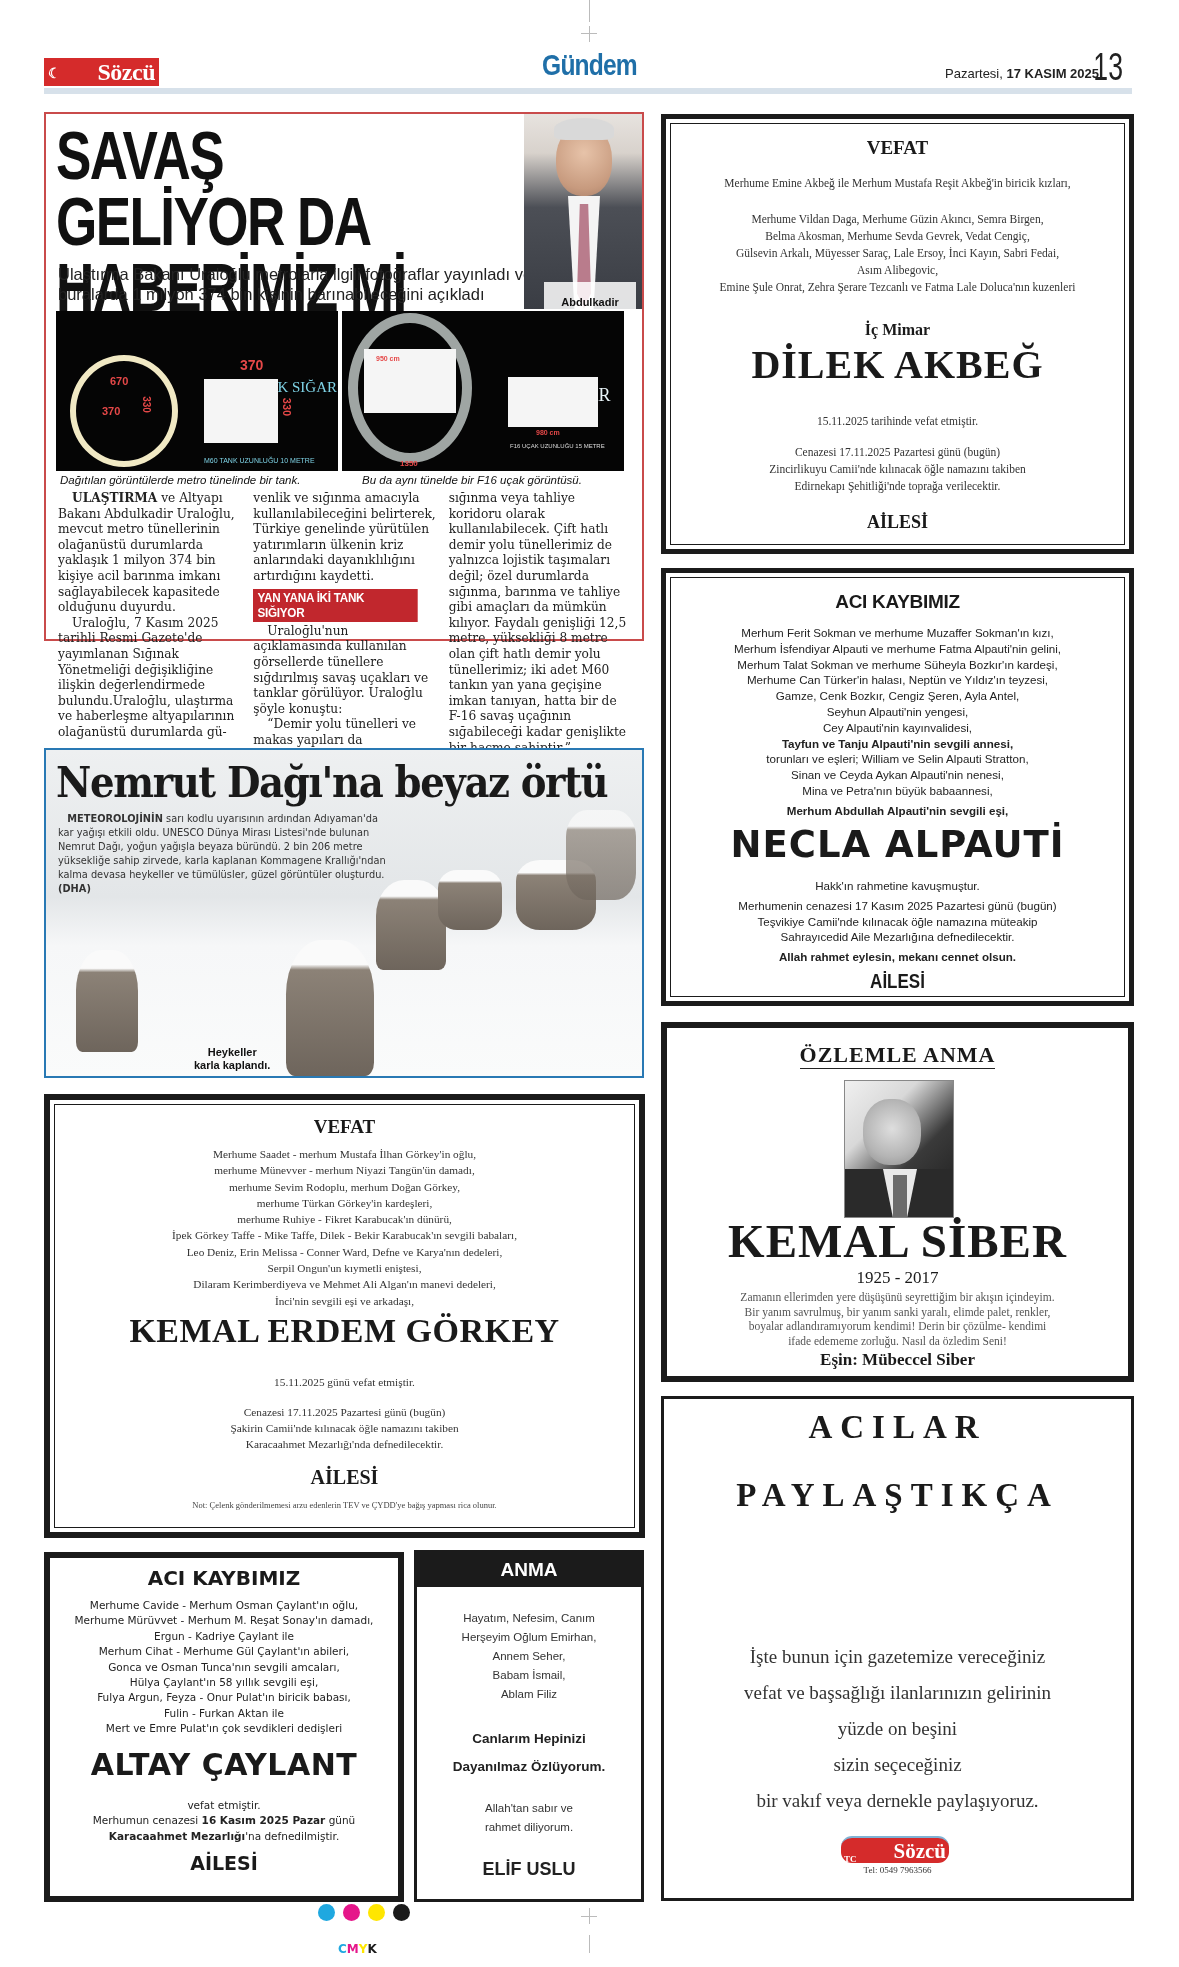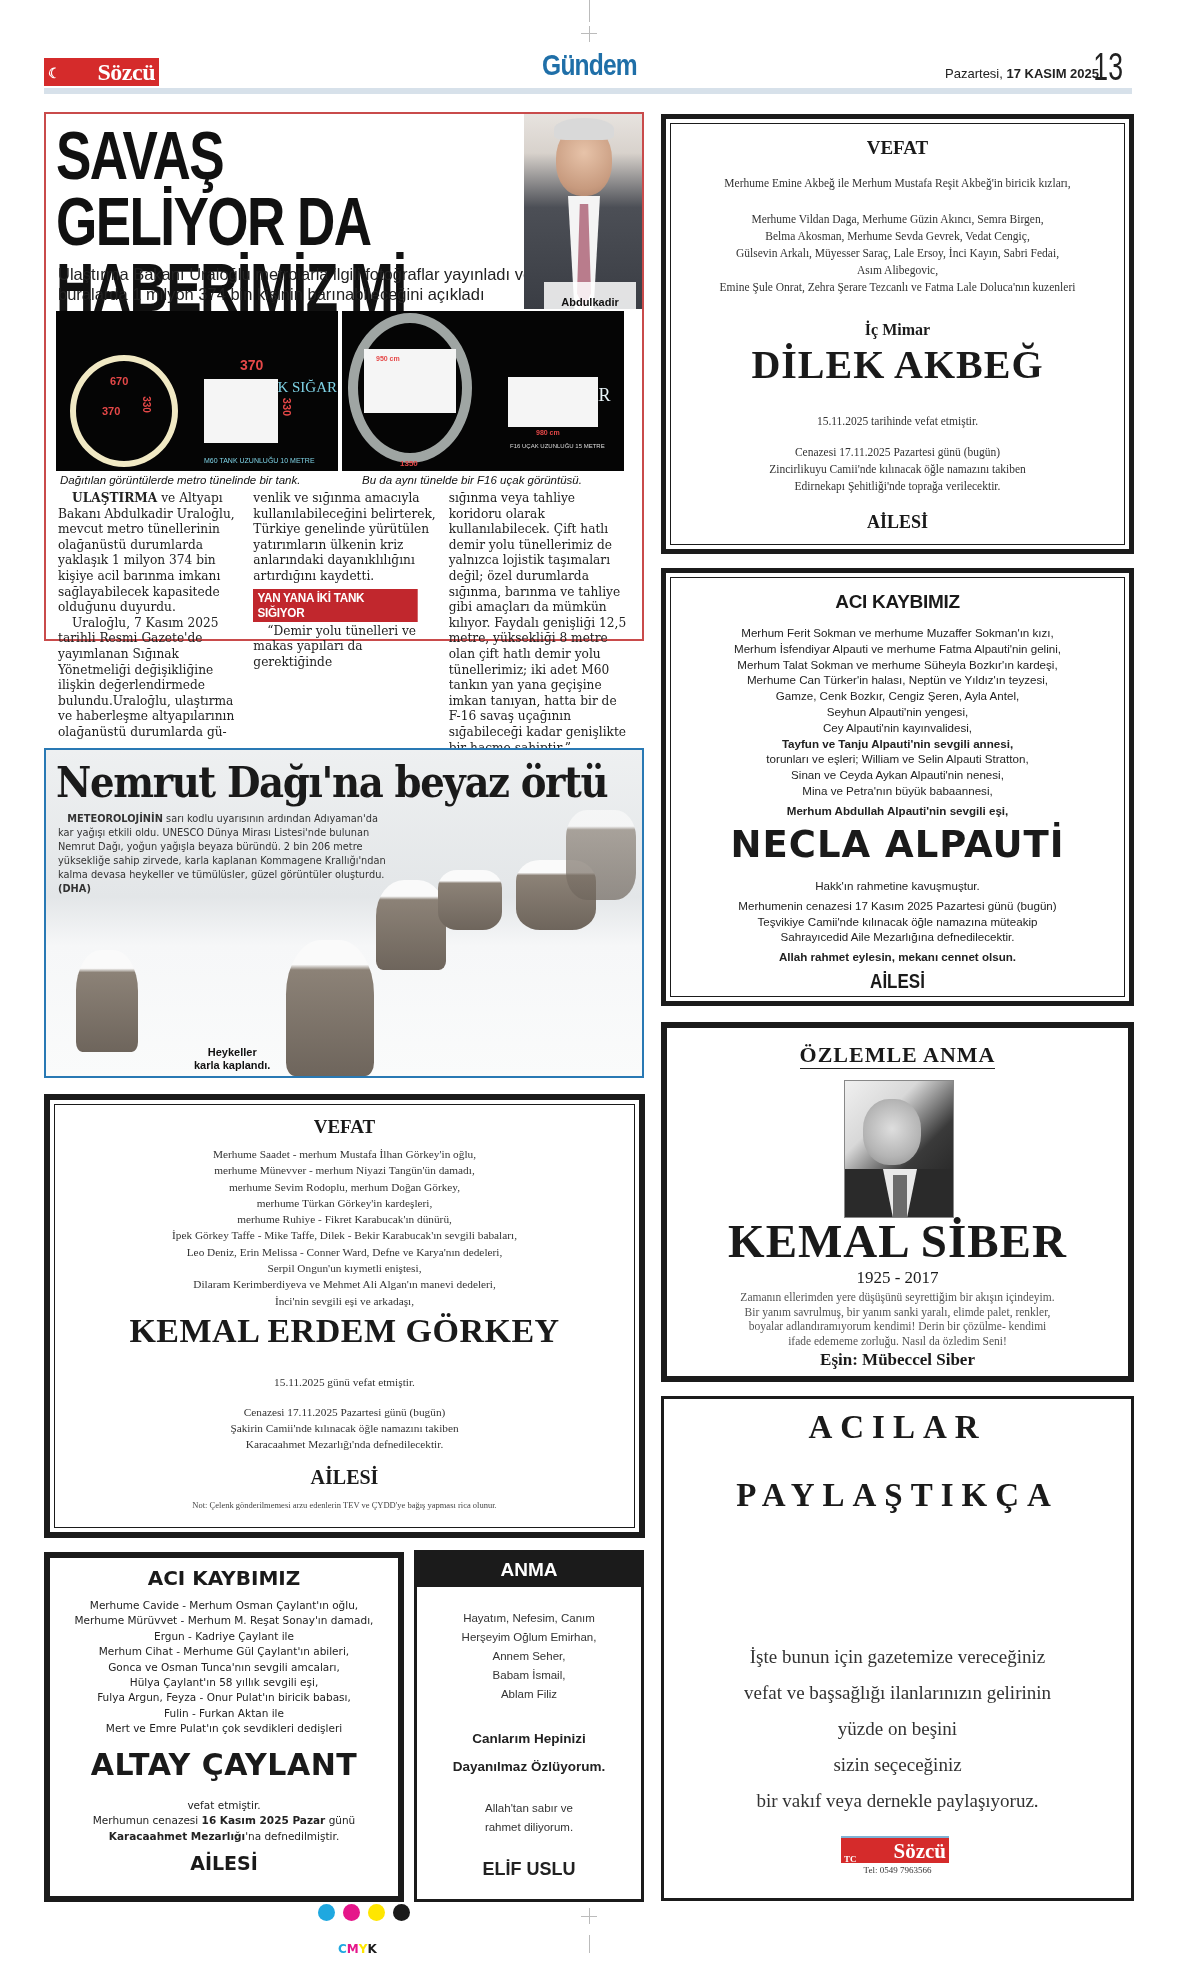--- a/index.html
+++ b/index.html
@@ -87,21 +87,21 @@
   .ob3 .photo .tie2 { position: absolute; left: 48px; top: 94px; width: 14px; height: 44px; background: #6b6b6b; }
   .ob3 .name { position: absolute; top: 186px; width: 100%; font-weight: bold; font-size: 47px; letter-spacing: 1px; }
   .ob3 .years { position: absolute; top: 240px; width: 100%; font-size: 17px; }
   .ob3 .poem { position: absolute; top: 262px; width: 100%; font-size: 11.5px; line-height: 14.5px; color: #555; }
   .ob3 .sig { position: absolute; top: 322px; width: 100%; font-size: 17px; font-weight: bold; }
 
   
   .ad { left: 661px; top: 1396px; width: 473px; height: 505px; border: 3px solid #1b1b1b; }
   .ad .big { position: absolute; width: 100%; font-weight: bold; font-size: 33px; letter-spacing: 8px; }
   .ad .body { position: absolute; top: 240px; width: 100%; font-size: 19px; line-height: 36px; color: #333; }
-  .ad .mini-logo { position: absolute; left: 177px; top: 437px; width: 108px; height: 27px; background: #d52b2b; color: #fff; font-weight: bold; font-size: 21px; text-align: right; padding-right: 3px; line-height: 27px; border-top: 2px solid #7fb3d5; }
+  .ad .mini-logo { position: absolute; left: 177px; top: 437px; width: 108px; height: 27px; background: #d52b2b; color: #fff; font-weight: bold; font-size: 21px; text-align: right; padding-right: 3px; line-height: 27px; border-top: 2px solid #7fb3d5; border-radius: 11px; }
   .ad .mini-logo small { position: absolute; left: 3px; top: 8px; font-size: 9px; }
   .ad .tel { position: absolute; top: 466px; width: 100%; font-size: 9px; color: #333; }
 
   
   .ob4 { left: 44px; top: 1094px; width: 601px; height: 444px; border-width: 6px; }
   .ob4 .title { position: absolute; top: 16px; width: 100%; font-weight: bold; font-size: 19px; }
   .ob4 .list { position: absolute; top: 46px; width: 100%; font-size: 11.3px; line-height: 16.3px; color: #333; }
   .ob4 .name { position: absolute; top: 212px; width: 100%; font-weight: bold; font-size: 34px; letter-spacing: 0.5px; }
   .ob4 .date { position: absolute; top: 276px; width: 100%; font-size: 11.3px; color: #333; }
   .ob4 .funeral { position: absolute; top: 304px; width: 100%; font-size: 11.3px; line-height: 16px; color: #333; }
@@ -189,20 +189,21 @@
   <div class="caption-row" style="left:316px;">Bu da aynı tünelde bir F16 uçak görüntüsü.</div>
 
   <div class="article-cols">
     <div class="col">
       <p><b>ULAŞTIRMA</b><span> ve Altyapı Bakanı Abdulkadir Uraloğlu, mevcut metro tünellerinin olağanüstü durumlarda yaklaşık 1 milyon 374 bin kişiye acil barınma imkanı sağlayabilecek kapasitede olduğunu duyurdu.</span></p>
       <p>Uraloğlu, 7 Kasım 2025 tarihli Resmi Gazete'de yayımlanan Sığınak Yönetmeliği değişikliğine ilişkin değerlendirmede bulundu.Uraloğlu, ulaştırma ve haberleşme altyapılarının olağanüstü durumlarda gü-</p>
     </div>
     <div class="col">
       <p style="text-indent:0">venlik ve sığınma amacıyla kullanılabileceğini belirterek, Türkiye genelinde yürütülen yatırımların ülkenin kriz anlarındaki dayanıklılığını artırdığını kaydetti.</p>
       <div class="subheading-red">YAN YANA İKİ TANK SIĞIYOR</div>
+      <p>Uraloğlu'nun açıklamasında kullanılan görsellerde tünellere sığdırılmış savaş uçakları ve tanklar görülüyor. Uraloğlu şöyle konuştu:</p>
       <p>“Demir yolu tünelleri ve makas yapıları da gerektiğinde</p>
     </div>
     <div class="col">
       <p style="text-indent:0">sığınma veya tahliye koridoru olarak kullanılabilecek. Çift hatlı demir yolu tünellerimiz de yalnızca lojistik taşımaları değil; özel durumlarda sığınma, barınma ve tahliye gibi amaçları da mümkün kılıyor. Faydalı genişliği 12,5 metre, yüksekliği 8 metre olan çift hatlı demir yolu tünellerimiz; iki adet M60 tankın yan yana geçişine imkan tanıyan, hatta bir de F-16 savaş uçağının sığabileceği kadar genişlikte bir hacme sahiptir.”</p>
     </div>
   </div>
 </div>
 
 <div class="abs nemrut-box">
   <div class="statue" style="left:30px;top:200px;width:62px;height:102px;"></div>

